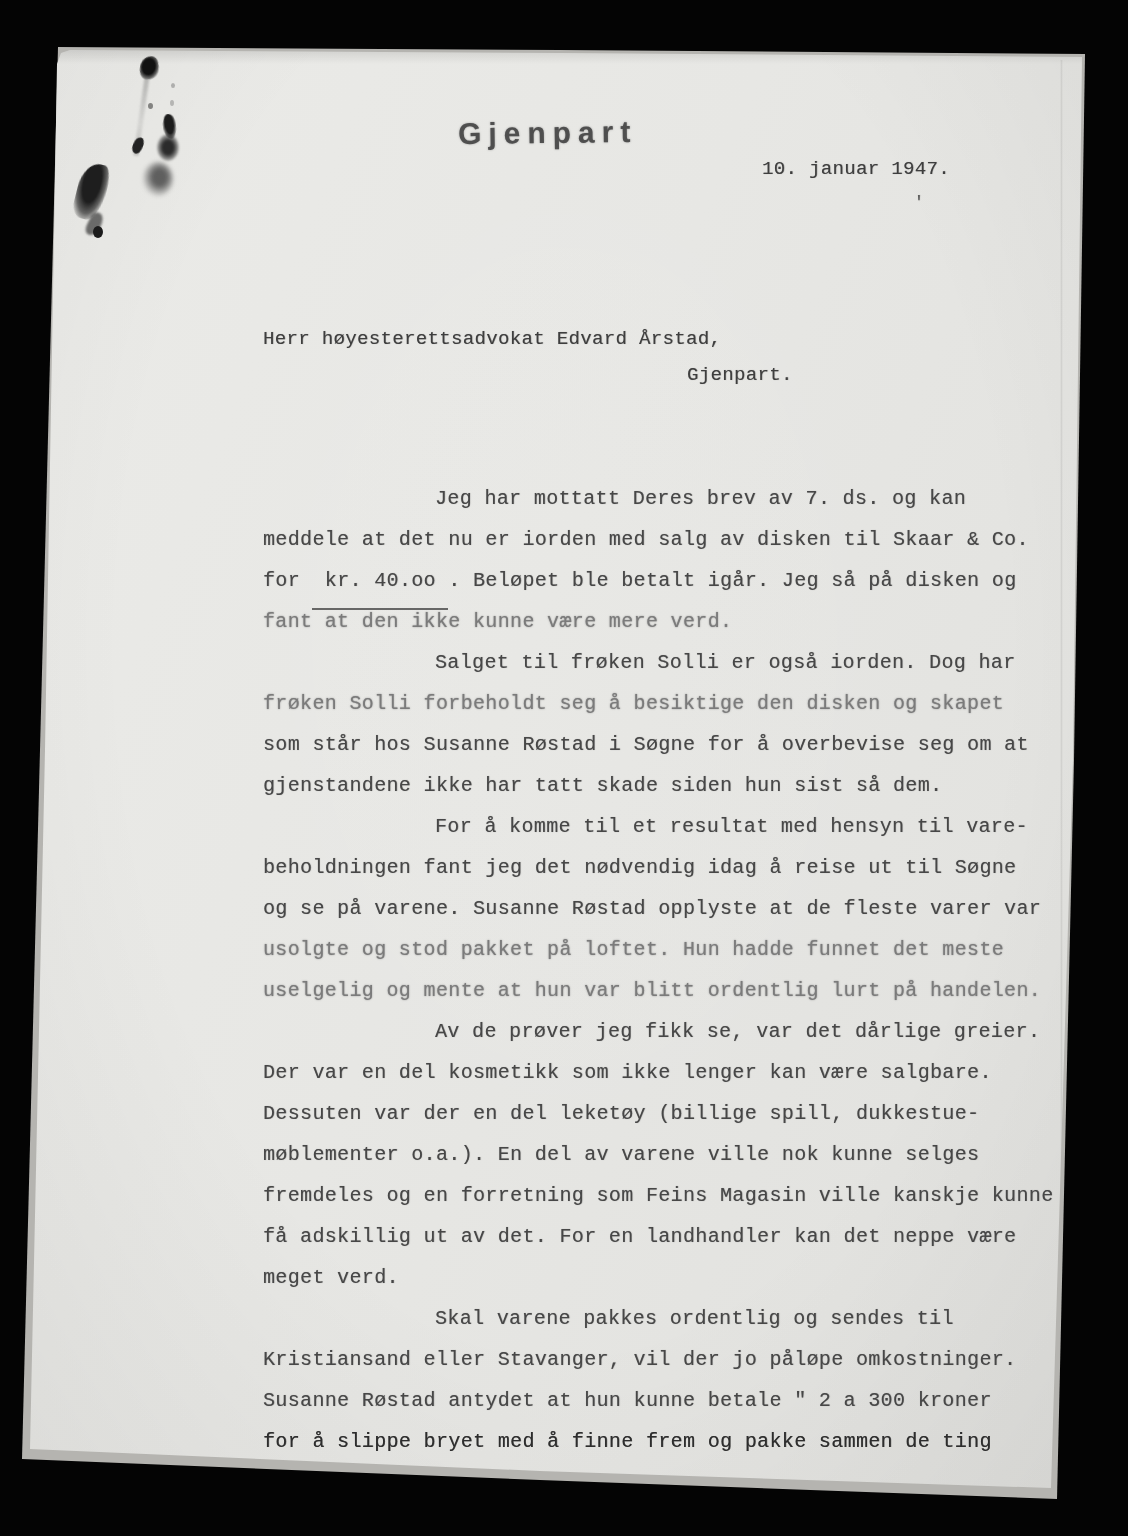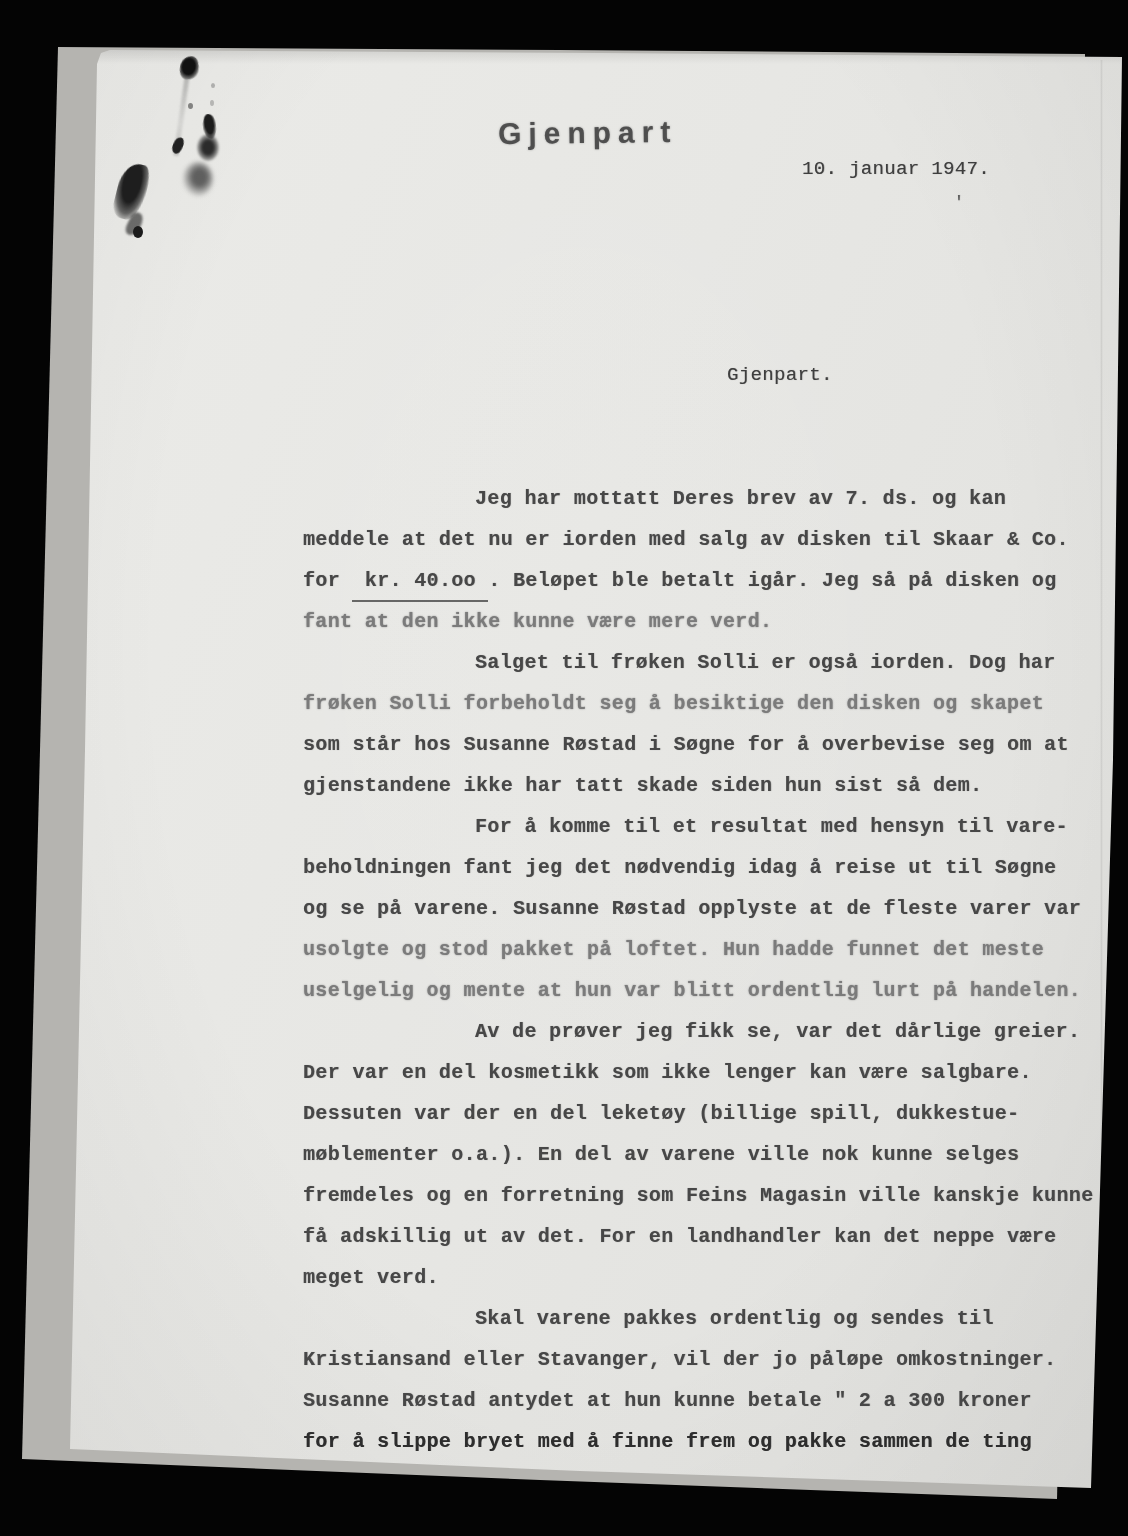--- a/index.html
+++ b/index.html
@@ -4,21 +4,21 @@
 <style>
   html,body{margin:0;padding:0;background:#040404;}
   body{width:1128px;height:1536px;position:relative;overflow:hidden;
        font-family:"Liberation Mono","DejaVu Sans Mono",monospace;}
 
   
   .paper-under{position:absolute;inset:0;background:#b5b4b0;
     clip-path:polygon(58px 47px,560px 50px,1085px 54px,1074px 760px,1057px 1499px,540px 1480px,22px 1459px,40px 750px);}
   .paper{position:absolute;inset:0;
     background:linear-gradient(112deg,#ebebe8 0%,#e7e7e4 45%,#e3e3e0 78%,#dededb 100%);
-    clip-path:polygon(57px 64px,61px 53px,70px 50px,560px 53px,1082px 57px,1073px 760px,1051px 1488px,540px 1471px,30px 1449px,45px 750px);margin-left:40px;}
+    clip-path:polygon(57px 64px,61px 53px,70px 50px,560px 53px,1082px 57px,1073px 760px,1051px 1488px,540px 1471px,30px 1449px,45px 750px);}
   .vignette{position:absolute;inset:0;
     background:radial-gradient(ellipse at 50% 42%,rgba(255,255,255,.05) 0%,rgba(0,0,0,0) 55%,rgba(0,0,0,.06) 100%);}
   .top-shade{position:absolute;left:57px;top:50px;width:1025px;height:14px;
     background:linear-gradient(180deg,rgba(0,0,0,.10),rgba(0,0,0,0));}
   .crease{position:absolute;left:1060px;top:60px;width:3px;height:1420px;
     background:linear-gradient(90deg,rgba(0,0,0,0),rgba(0,0,0,.07),rgba(0,0,0,0));}
 
   
   .blot{position:absolute;pointer-events:none;}
   .blot-a{left:140px;top:56px;width:19px;height:24px;transform:rotate(12deg);filter:blur(.4px);
@@ -56,26 +56,26 @@
     color:#3e3e3e;text-shadow:.4px .4px .7px rgba(70,70,70,.55);}
   .date-line{left:762px;top:158px;}
   .recipient-1{left:263px;top:328px;}
   .recipient-2{left:687px;top:364px;}
   .subject-line{left:263px;top:439px;color:#383838;}
   .subject-line .u-head{border-bottom:2px solid rgba(56,56,56,.85);padding-bottom:3px;padding-right:50px;}
   .stray-mark{left:914px;top:194px;font-size:16px;color:rgba(70,70,70,.8);}
 
   #letter-body{position:absolute;left:263px;top:478px;width:812px;
     font-size:20px;line-height:41px;letter-spacing:.35px;white-space:pre;}
-  .line{height:41px;font-weight:bold;}
+  .line{height:41px;}
   .line.indent{padding-left:172px;}
   .tone-dark{color:#2d2d2d;text-shadow:.4px .4px .6px rgba(45,45,45,.6);}
   .tone-mid{color:#474747;text-shadow:.4px .4px .8px rgba(80,80,80,.55);}
   .tone-light{color:#7b7b7b;text-shadow:0 0 1.6px rgba(123,123,123,.9);}
-  .u{border-bottom:2px solid rgba(70,70,70,.8);padding-bottom:8px;}
+  .u{border-bottom:2px solid rgba(70,70,70,.8);padding-bottom:16px;}
 </style>
 </head>
 <body>
 
 <div class="paper-under"></div>
 
 <div class="paper">
   <div class="vignette"></div>
   <div class="top-shade"></div>
   <div class="crease"></div>
@@ -89,16 +89,17 @@
   <div class="blot blot-c"></div>
   <div class="blot blot-d"></div>
   <div class="blot blot-e"></div>
   <div class="blot blot-f"></div>
   <div class="blot blot-f2"></div>
   <div class="blot blot-f3"></div>
 
   <div class="stamp">Gjenpart</div>
   <div class="tw date-line">10. januar 1947.</div>
   <div class="tw stray-mark">'</div>
+  <div class="tw recipient-1">Herr høyesterettsadvokat Edvard Årstad,</div>
   <div class="tw recipient-2">Gjenpart.</div>
 
   <div id="letter-body"><div class="line indent tone-mid"><span>Jeg har mottatt Deres brev av 7. ds. og kan</span></div><div class="line tone-mid"><span>meddele at det nu er iorden med salg av disken til Skaar &amp; Co.</span></div><div class="line tone-mid"><span>for </span><span class="u"> kr. 40.oo </span><span>. Beløpet ble betalt igår. Jeg så på disken og</span></div><div class="line tone-light"><span>fant at den ikke kunne være mere verd.</span></div><div class="line indent tone-mid"><span>Salget til frøken Solli er også iorden. Dog har</span></div><div class="line tone-light"><span>frøken Solli forbeholdt seg å besiktige den disken og skapet</span></div><div class="line tone-mid"><span>som står hos Susanne Røstad i Søgne for å overbevise seg om at</span></div><div class="line tone-mid"><span>gjenstandene ikke har tatt skade siden hun sist så dem.</span></div><div class="line indent tone-mid"><span>For å komme til et resultat med hensyn til vare-</span></div><div class="line tone-mid"><span>beholdningen fant jeg det nødvendig idag å reise ut til Søgne</span></div><div class="line tone-mid"><span>og se på varene. Susanne Røstad opplyste at de fleste varer var</span></div><div class="line tone-light"><span>usolgte og stod pakket på loftet. Hun hadde funnet det meste</span></div><div class="line tone-light"><span>uselgelig og mente at hun var blitt ordentlig lurt på handelen.</span></div><div class="line indent tone-mid"><span>Av de prøver jeg fikk se, var det dårlige greier.</span></div><div class="line tone-mid"><span>Der var en del kosmetikk som ikke lenger kan være salgbare.</span></div><div class="line tone-mid"><span>Dessuten var der en del leketøy (billige spill, dukkestue-</span></div><div class="line tone-mid"><span>møblementer o.a.). En del av varene ville nok kunne selges</span></div><div class="line tone-mid"><span>fremdeles og en forretning som Feins Magasin ville kanskje kunne</span></div><div class="line tone-mid"><span>få adskillig ut av det. For en landhandler kan det neppe være</span></div><div class="line tone-mid"><span>meget verd.</span></div><div class="line indent tone-mid"><span>Skal varene pakkes ordentlig og sendes til</span></div><div class="line tone-mid"><span>Kristiansand eller Stavanger, vil der jo påløpe omkostninger.</span></div><div class="line tone-mid"><span>Susanne Røstad antydet at hun kunne betale " 2 a 300 kroner</span></div><div class="line tone-dark"><span>for å slippe bryet med å finne frem og pakke sammen de ting</span></div></div>
 </div>
 
 </body></html>

